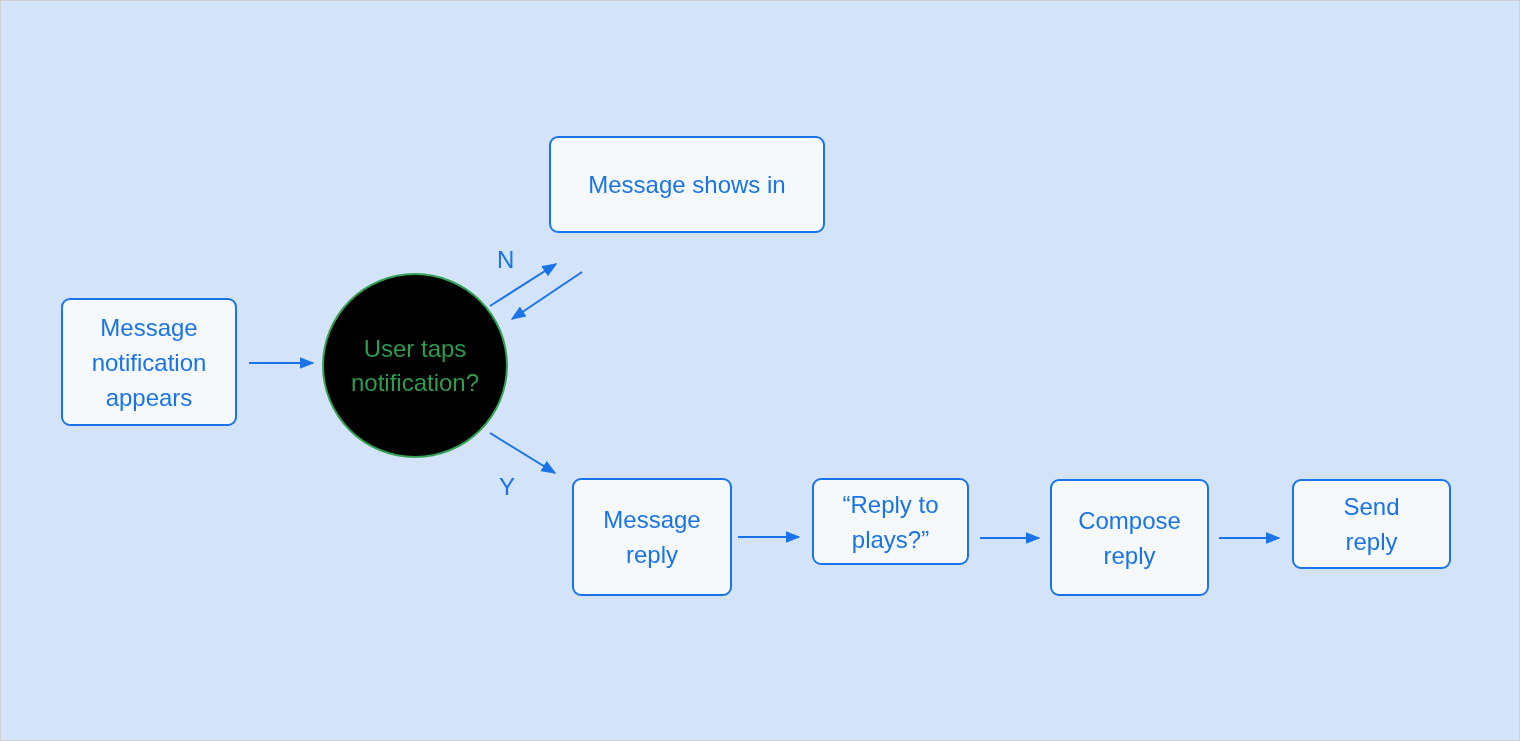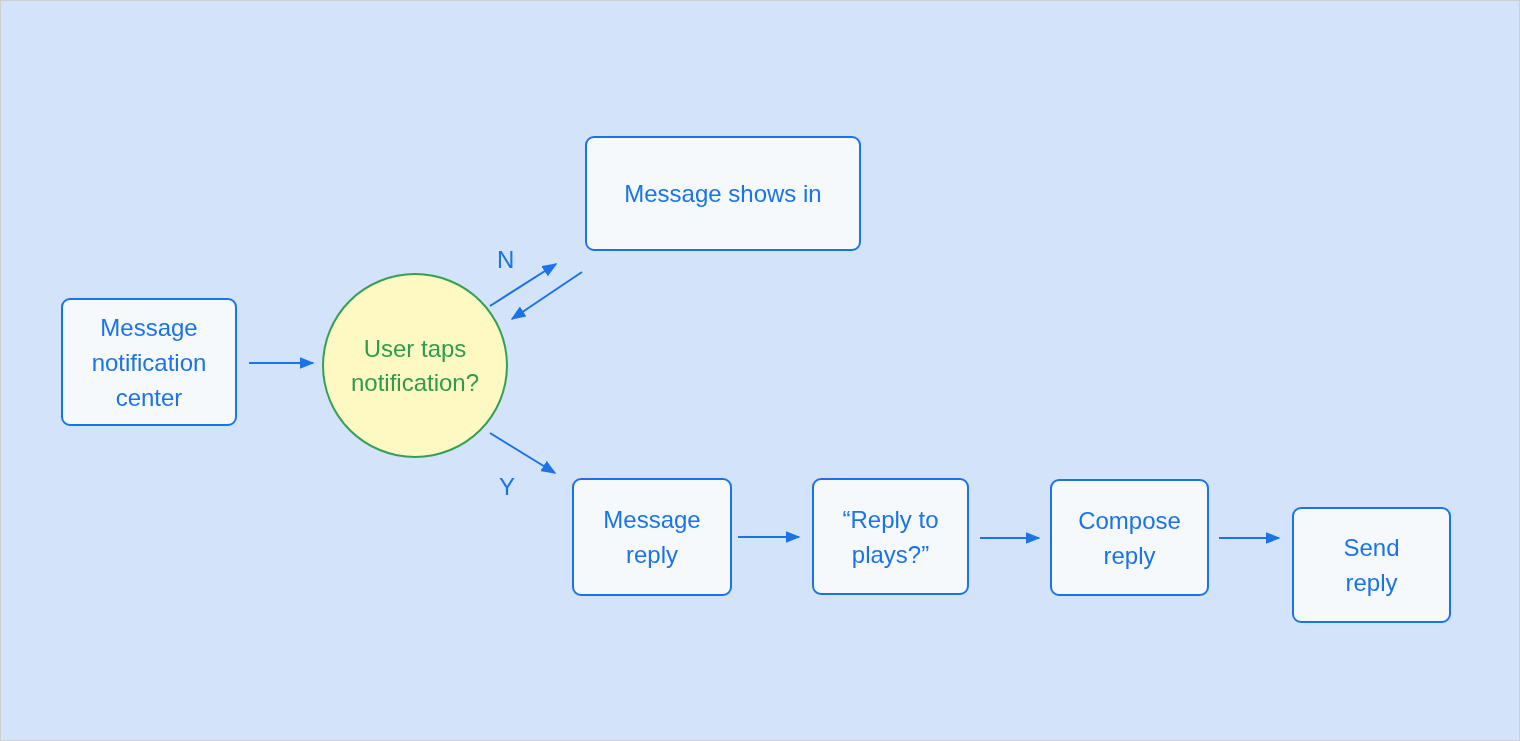--- a/index.html
+++ b/index.html
@@ -28,40 +28,40 @@
     font-size: 24px;
     line-height: 35px;
   }
   .box {
     background: #f6f9fb;
     border: 2px solid #1a73e8;
     border-radius: 9px;
     color: #1a73e8;
   }
   .circle {
-    background: #fef9c3;
+    background: #000000;
     border: 2px solid #34a053;
     border-radius: 50%;
     color: #2e9b4e;
     line-height: 34px;
   }
   .edge-label {
     position: absolute;
     font-size: 24px;
     color: #1a73e8;
     line-height: 24px;
   }
   
   .n-start   { left: 60px;   top: 297px; width: 176px; height: 128px; }
   .n-decide  { left: 321px;  top: 272px; width: 186px; height: 185px; }
-  .n-center  { left: 584px;  top: 135px; width: 276px; height: 115px; }
+  .n-center  { left: 548px;  top: 135px; width: 276px; height: 97px; }
   .n-plays   { left: 571px;  top: 477px; width: 160px; height: 118px; }
-  .n-replyq  { left: 811px;  top: 477px; width: 157px; height: 117px; }
+  .n-replyq  { left: 811px;  top: 477px; width: 157px; height: 87px; }
   .n-compose { left: 1049px; top: 478px; width: 159px; height: 117px; }
-  .n-send    { left: 1291px; top: 506px; width: 159px; height: 116px; }
+  .n-send    { left: 1291px; top: 478px; width: 159px; height: 90px; }
   .l-no  { left: 496px; top: 247px; }
   .l-yes { left: 498px; top: 474px; }
   .edges {
     position: absolute;
     left: 0; top: 0;
     width: 1520px;
     height: 741px;
     pointer-events: none;
   }
 </style>
@@ -81,21 +81,21 @@
     <line x1="581" y1="271" x2="511" y2="318" stroke="#1a73e8" stroke-width="2" marker-end="url(#ah)"></line>
     <line x1="489" y1="432" x2="554" y2="472" stroke="#1a73e8" stroke-width="2" marker-end="url(#ah)"></line>
     <line x1="737" y1="536" x2="798" y2="536" stroke="#1a73e8" stroke-width="2" marker-end="url(#ah)"></line>
     <line x1="979" y1="537" x2="1038" y2="537" stroke="#1a73e8" stroke-width="2" marker-end="url(#ah)"></line>
     <line x1="1218" y1="537" x2="1278" y2="537" stroke="#1a73e8" stroke-width="2" marker-end="url(#ah)"></line>
   </svg>
 
   <div class="node box n-start">
     <div>Message</div>
     <div>notification</div>
-    <div>center</div>
+    <div>appears</div>
   </div>
 
   <div class="node circle n-decide">
     <div>User taps</div>
     <div>notification?</div>
   </div>
 
   <div class="node box n-center">
     <div>Message shows in</div>
   </div>

